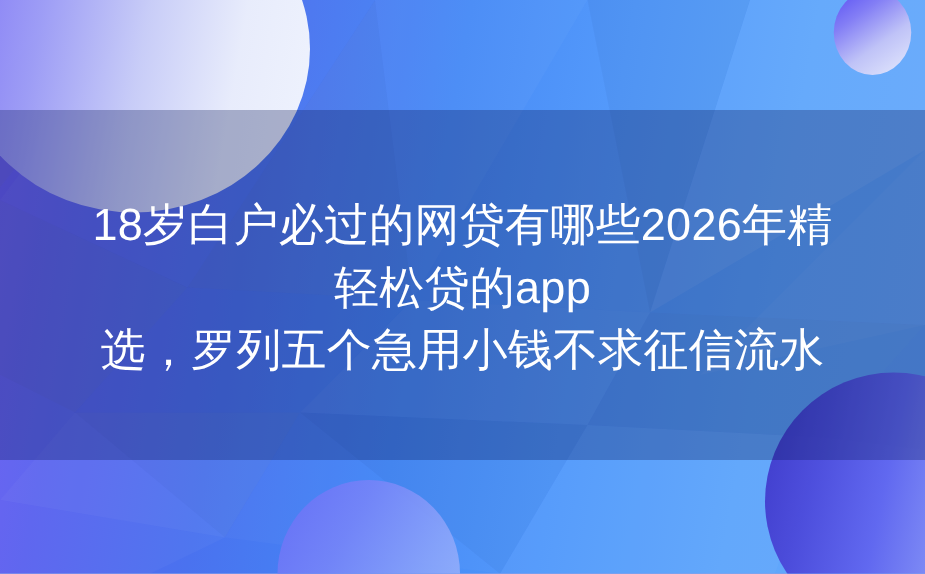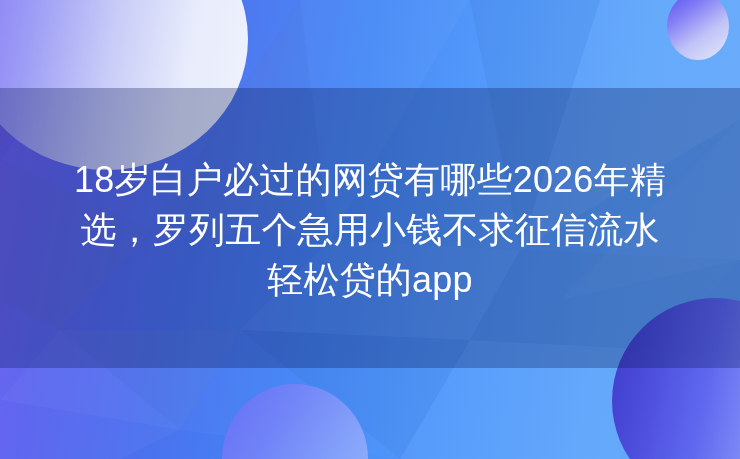--- a/index.html
+++ b/index.html
@@ -179,18 +179,18 @@
 
   <div class="orb orb-topleft"></div>
   <div class="orb orb-topright"></div>
   <div class="orb orb-bottom-center"></div>
   <div class="orb orb-bottom-right"></div>
 
   <div class="band band-mid"></div>
 
   <div class="title-block">
     <div class="title-line">18岁白户必过的网贷有哪些2026年精</div>
+    <div class="title-line">轻松贷的app</div>
     <div class="title-line">选，罗列五个急用小钱不求征信流水</div>
-    <div class="title-line">轻松贷的app</div>
   </div>
 
 
 </div>
 
 </body></html>

